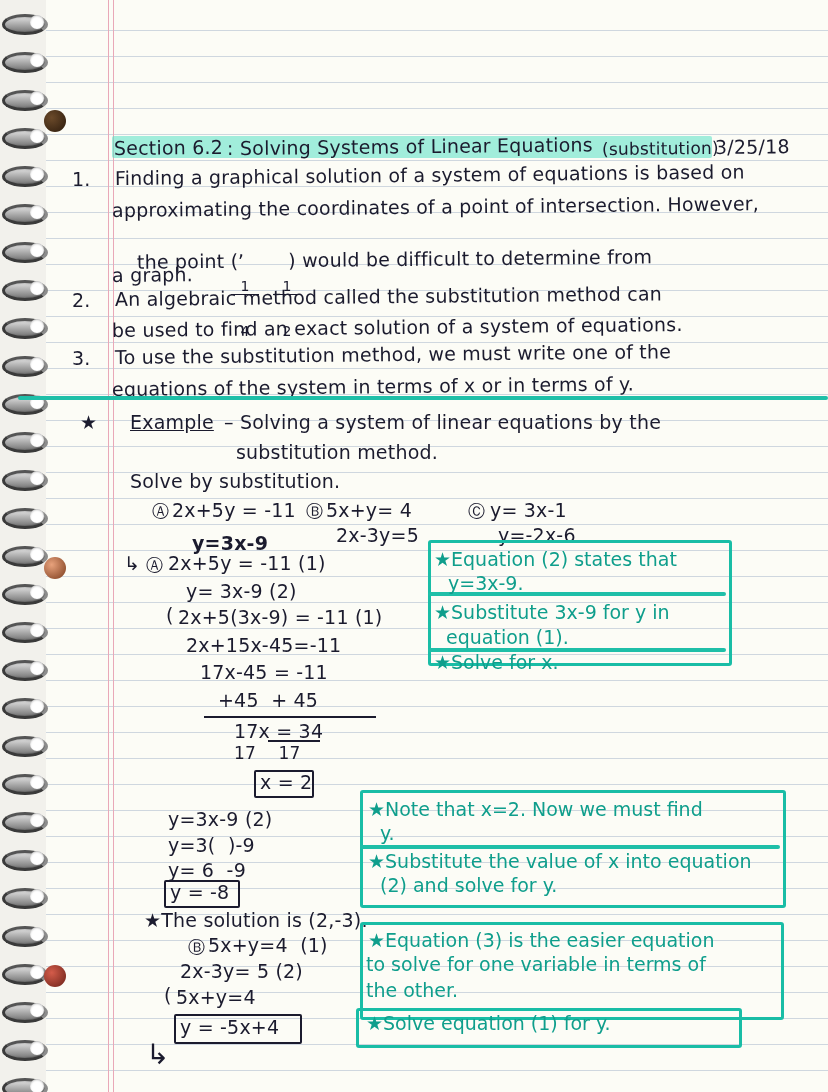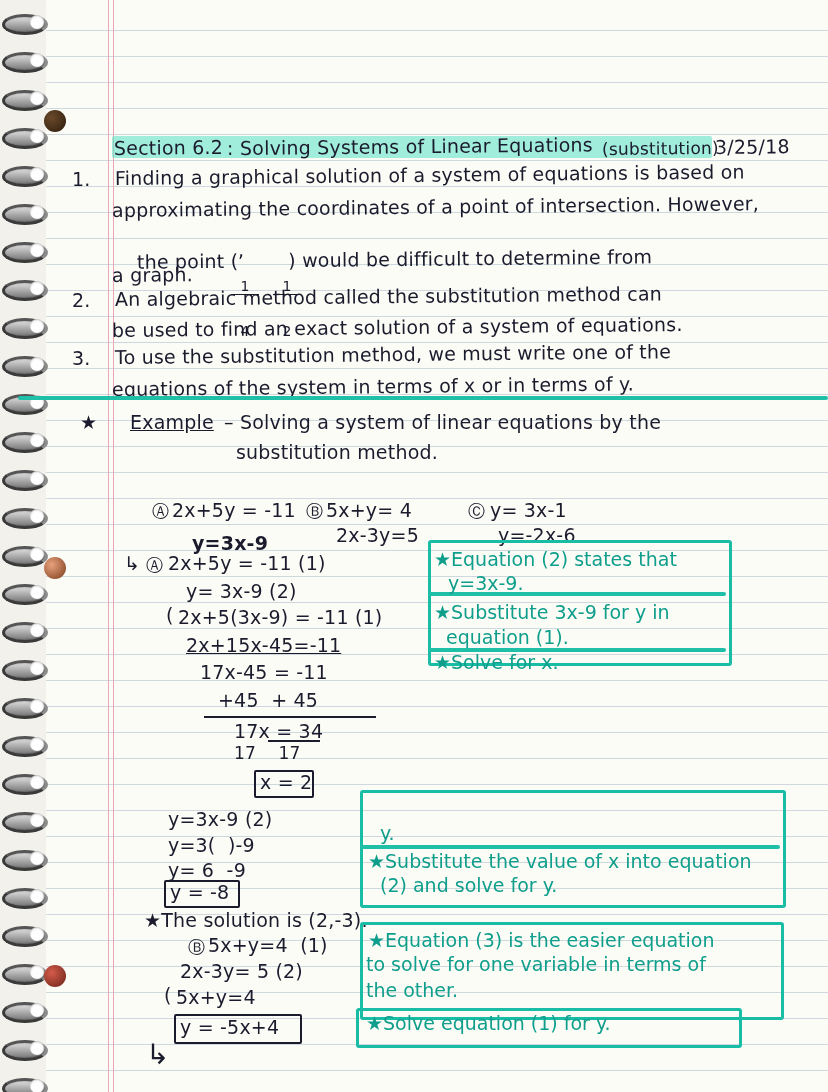--- a/index.html
+++ b/index.html
@@ -291,40 +291,41 @@
   <div class="hand hw slant" style="left:115px; top:346px;">To use the substitution method, we must write one of the</div>
   <div class="hand hw slant" style="left:112px; top:378px;">equations of the system in terms of x or in terms of y.</div>
 
   <div class="teal-line" style="left:18px; top:396px; width:810px;"></div>
 
   <div class="hand hw" style="left:80px; top:411px;">★</div>
   <div class="hand hw" style="left:130px; top:411px; text-decoration: underline;">Example</div>
   <div class="hand hw" style="left:224px; top:411px;">–</div>
   <div class="hand hw" style="left:240px; top:411px;">Solving a system of linear equations by the</div>
   <div class="hand hw" style="left:236px; top:441px;">substitution method.</div>
+  <div class="hand hw" style="left:130px; top:470px;">Solve by substitution.</div>
 
   <div class="hand hw-sm" style="left:152px; top:500px;">Ⓐ</div>
   <div class="hand hw" style="left:172px; top:499px;">2x+5y = -11</div>
   <div class="hand hw" style="left:192px; top:532px;font-weight:bold;">y=3x-9</div>
 
   <div class="hand hw-sm" style="left:306px; top:500px;">Ⓑ</div>
   <div class="hand hw" style="left:326px; top:499px;">5x+y= 4</div>
   <div class="hand hw" style="left:336px; top:524px;">2x-3y=5</div>
 
   <div class="hand hw-sm" style="left:468px; top:500px;">Ⓒ</div>
   <div class="hand hw" style="left:490px; top:499px;">y= 3x-1</div>
   <div class="hand hw" style="left:498px; top:524px;">y=-2x-6</div>
 
   <div class="hand hw" style="left:124px; top:552px;">↳</div>
   <div class="hand hw-sm" style="left:146px; top:554px;">Ⓐ</div>
   <div class="hand hw" style="left:168px; top:552px;">2x+5y = -11 (1)</div>
   <div class="hand hw" style="left:186px; top:580px;">y= 3x-9 (2)</div>
   <div class="hand hw" style="left:166px; top:604px;">(</div>
   <div class="hand hw" style="left:178px; top:606px;">2x+5(3x-9) = -11 (1)</div>
-  <div class="hand hw" style="left:186px; top:634px;text-decoration:underline;">2x+15x-45=-11</div>
+  <div class="hand hw" style="left:186px; top:634px;">2x+15x-45=-11</div>
   <div class="hand hw" style="left:200px; top:661px;">17x-45 = -11</div>
   <div class="hand hw" style="left:218px; top:689px;">+45  + 45</div>
   <div class="hrule-dark" style="left:204px; top:716px; width:172px;"></div>
   <div class="hand hw" style="left:234px; top:720px;">17x = 34</div>
   <div class="hrule-dark" style="left:268px; top:740px; width:52px;"></div>
   <div class="hand hw-sm" style="left:234px; top:743px;">17    17</div>
 
   <div class="boxed" style="left:254px; top:770px; width:56px; height:24px;"></div>
   <div class="hand hw" style="left:260px; top:771px;">x = 2</div>
 
@@ -349,20 +350,21 @@
   <div class="teal-line" style="left:428px; top:592px; width:298px;"></div>
   <div class="teal-line" style="left:428px; top:648px; width:298px;"></div>
   <div class="teal-text hw" style="left:434px; top:548px;">★Equation (2) states that</div>
   <div class="teal-text hw" style="left:448px; top:572px;">y=3x-9.</div>
   <div class="teal-text hw" style="left:434px; top:601px;">★Substitute 3x-9 for y in</div>
   <div class="teal-text hw" style="left:446px; top:626px;">equation (1).</div>
   <div class="teal-text hw" style="left:434px; top:651px;">★Solve for x.</div>
 
   <div class="teal-box" style="left:360px; top:790px; width:420px; height:112px;"></div>
   <div class="teal-line" style="left:360px; top:845px; width:420px;"></div>
+  <div class="teal-text hw" style="left:368px; top:798px;">★Note that x=2. Now we must find</div>
   <div class="teal-text hw" style="left:380px; top:822px;">y.</div>
   <div class="teal-text hw" style="left:368px; top:850px;">★Substitute the value of x into equation</div>
   <div class="teal-text hw" style="left:380px; top:874px;">(2) and solve for y.</div>
 
   <div class="teal-box" style="left:360px; top:922px; width:418px; height:92px;"></div>
   <div class="teal-box" style="left:356px; top:1008px; width:380px; height:34px;"></div>
   <div class="teal-text hw" style="left:368px; top:929px;">★Equation (3) is the easier equation</div>
   <div class="teal-text hw" style="left:366px; top:953px;">to solve for one variable in terms of</div>
   <div class="teal-text hw" style="left:366px; top:979px;">the other.</div>
   <div class="teal-text hw" style="left:366px; top:1012px;">★Solve equation (1) for y.</div>

